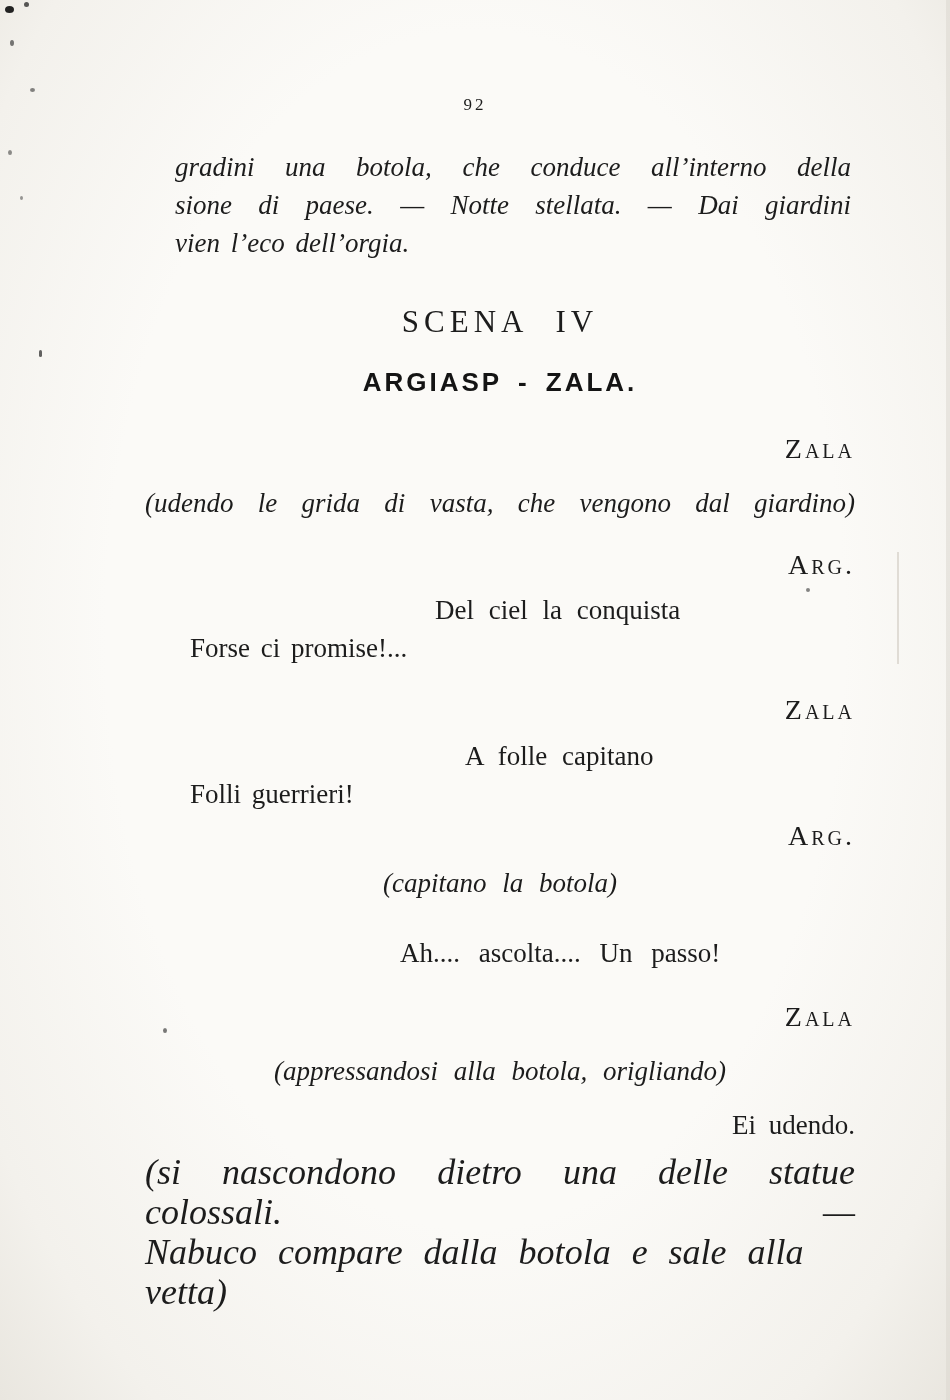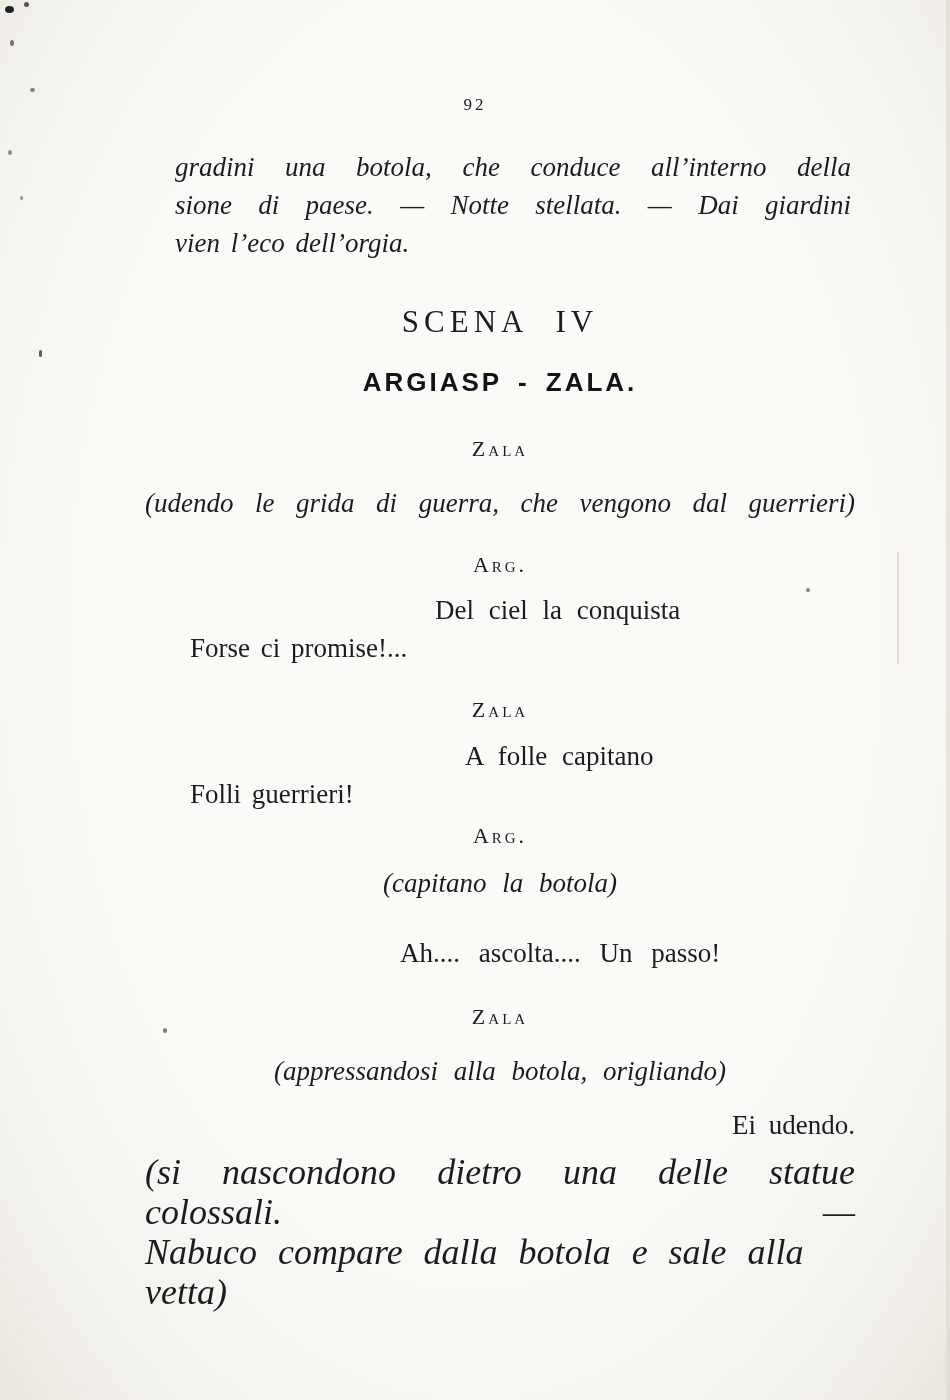--- a/index.html
+++ b/index.html
@@ -66,23 +66,23 @@
     text-align: center;
     font-family: "Liberation Sans", "DejaVu Sans", sans-serif;
     font-weight: 700;
     font-size: 26px;
     line-height: 32px;
     letter-spacing: 3px;
     word-spacing: 6px;
     color: #141414;
   }
   .speaker {
-    text-align: center;
+    text-align: right;
     font-variant: small-caps;
-    font-size: 22px;
+    font-size: 28px;
     line-height: 30px;
     letter-spacing: 3px;
   }
   .direction {
     font-style: italic;
     font-size: 27px;
     line-height: 38px;
   }
   .dir-justified {
     text-align: justify;
@@ -150,21 +150,21 @@
       <div class="jline">gradini una botola, che conduce all’interno della</div>
       <div class="jline">sione di paese. — Notte stellata. — Dai giardini</div>
       <div class="lastline">vien l’eco dell’orgia.</div>
     </div>
 
     <div class="scene-heading">SCENA IV</div>
     <div class="characters">ARGIASP - ZALA.</div>
 
     <div>
       <div class="speaker mt36">Zala</div>
-      <div class="direction dir-justified mt20">(udendo le grida di guerra, che vengono dal guerrieri)</div>
+      <div class="direction dir-justified mt20">(udendo le grida di vasta, che vengono dal giardino)</div>
     </div>
 
     <div>
       <div class="speaker mt28">Arg.</div>
       <div class="line ind-290 mt11">Del ciel la conquista</div>
       <div class="line ind-s">Forse ci promise!...</div>
     </div>
 
     <div>
       <div class="speaker mt28">Zala</div>

